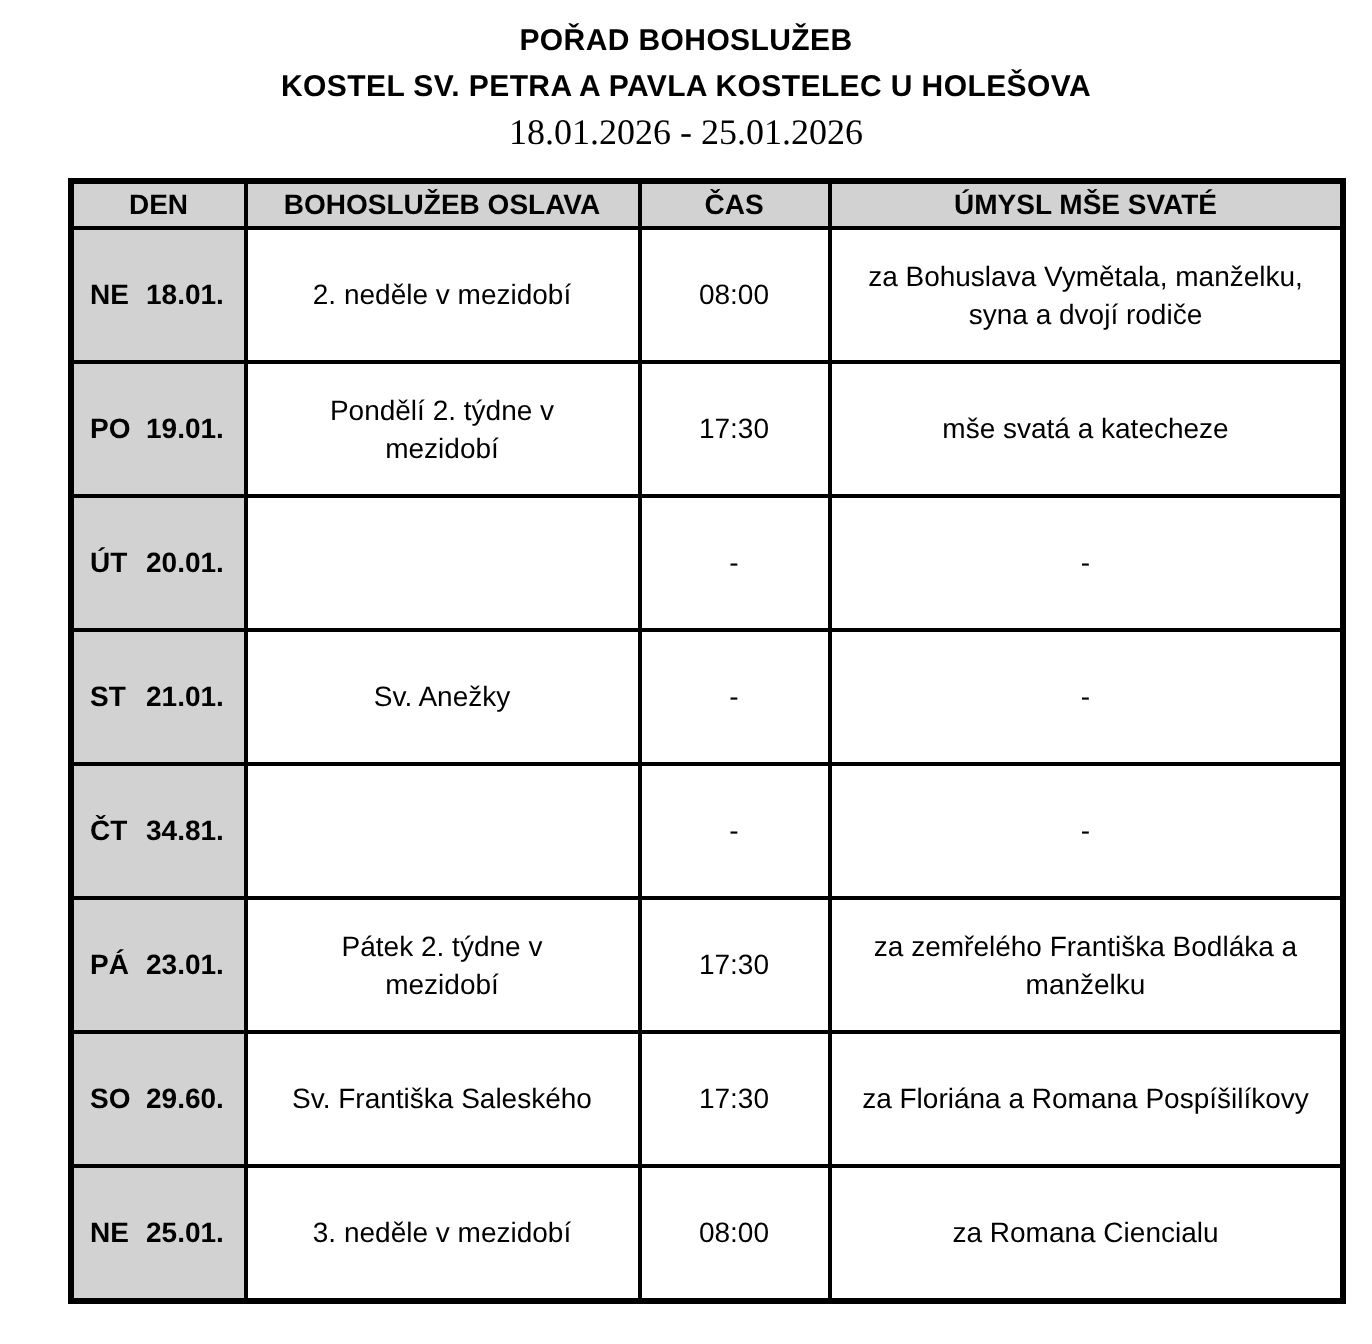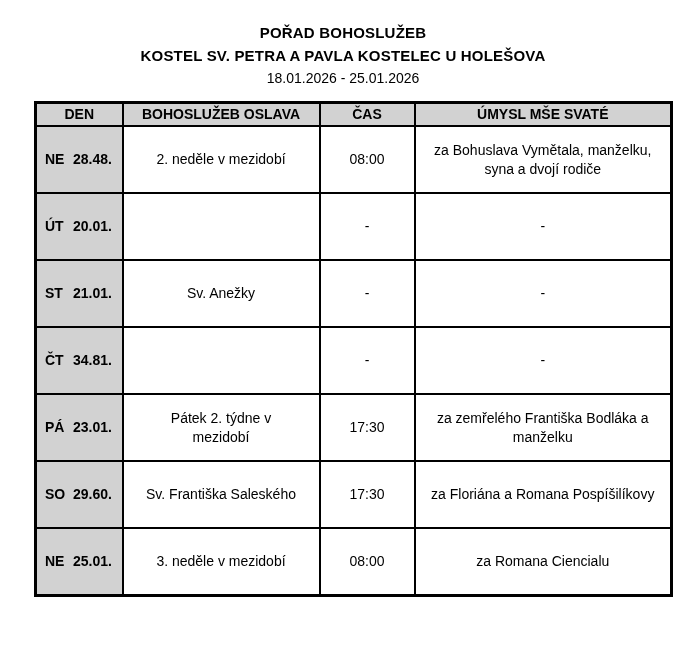--- a/index.html
+++ b/index.html
@@ -8,34 +8,35 @@
     padding: 0;
     background: #ffffff;
     width: 686px;
     height: 672px;
     font-family: "Liberation Sans", sans-serif;
     color: #000000;
     overflow: hidden;
   }
   .doc-header {
     text-align: center;
-    padding-top: 21px;
+    padding-top: 9px;
   }
   .doc-title, .doc-subtitle {
     margin: 0;
     font-size: 15px;
     font-weight: 700;
     line-height: 23px;
     letter-spacing: 0.2px;
   }
   .doc-daterange {
     margin: 0;
-    font-size: 14px;
+    font-size: 18px;
     font-weight: 400;
     line-height: 23px;
+    font-family: Liberation Serif, serif;
   }
   table.schedule {
     border-collapse: collapse;
     table-layout: fixed;
     margin: 11px 0 1px 34px;
     width: 636px;
     border: 3px solid #000000;
   }
   .schedule th {
     background: #d2d2d2;
@@ -91,24 +92,30 @@
   <thead>
     <tr>
       <th>DEN</th>
       <th>BOHOSLUŽEB OSLAVA</th>
       <th>ČAS</th>
       <th>ÚMYSL MŠE SVATÉ</th>
     </tr>
   </thead>
   <tbody>
     <tr>
-      <td class="day-cell"><span class="day-abbr">NE</span><span>28.48.</span></td>
+      <td class="day-cell"><span class="day-abbr">NE</span><span>18.01.</span></td>
       <td class="cele-cell">2. neděle v mezidobí</td>
       <td>08:00</td>
       <td class="intent-cell">za Bohuslava Vymětala, manželku, syna a dvojí rodiče</td>
+    </tr>
+    <tr>
+      <td class="day-cell"><span class="day-abbr">PO</span><span>19.01.</span></td>
+      <td class="cele-cell">Pondělí 2. týdne v mezidobí</td>
+      <td>17:30</td>
+      <td class="intent-cell">mše svatá a katecheze</td>
     </tr>
     <tr>
       <td class="day-cell"><span class="day-abbr">ÚT</span><span>20.01.</span></td>
       <td class="cele-cell"></td>
       <td>-</td>
       <td class="intent-cell">-</td>
     </tr>
     <tr>
       <td class="day-cell"><span class="day-abbr">ST</span><span>21.01.</span></td>
       <td class="cele-cell">Sv. Anežky</td>

